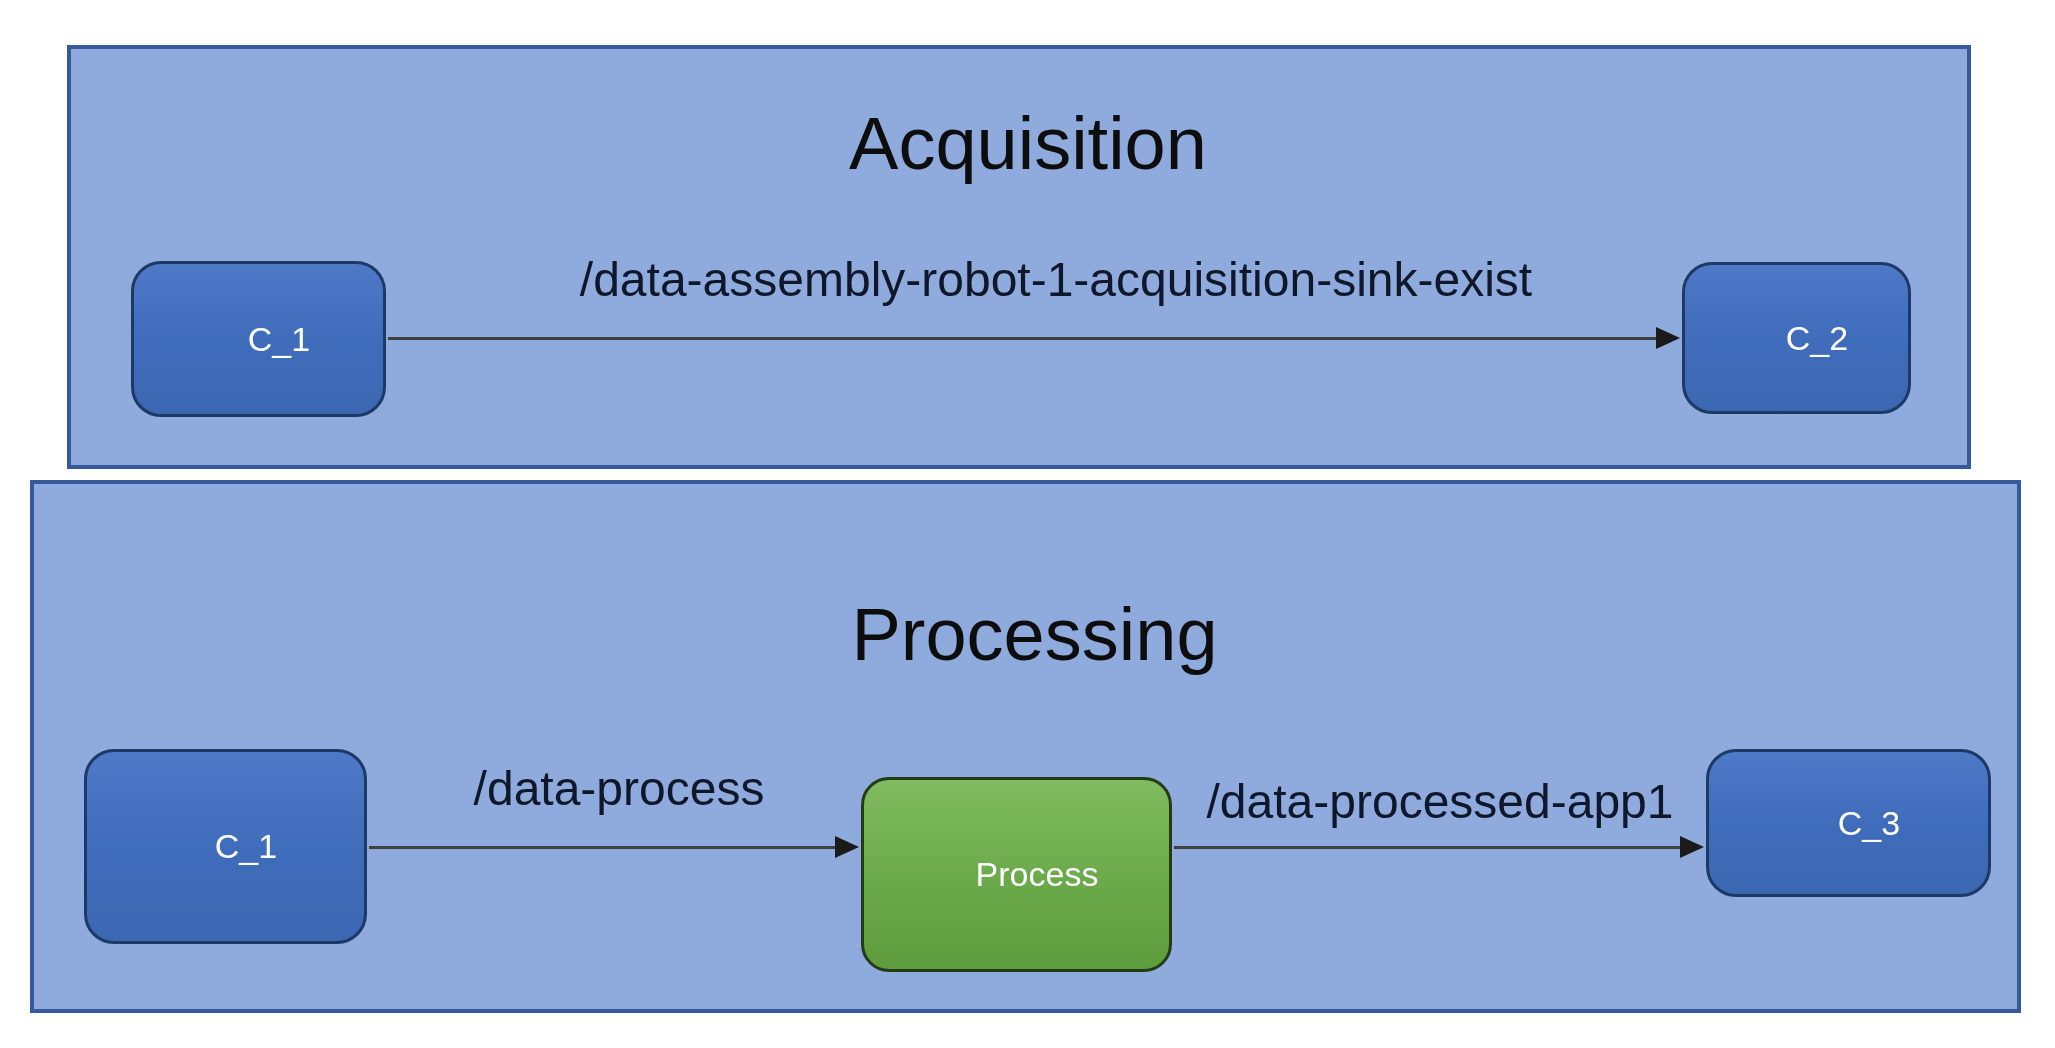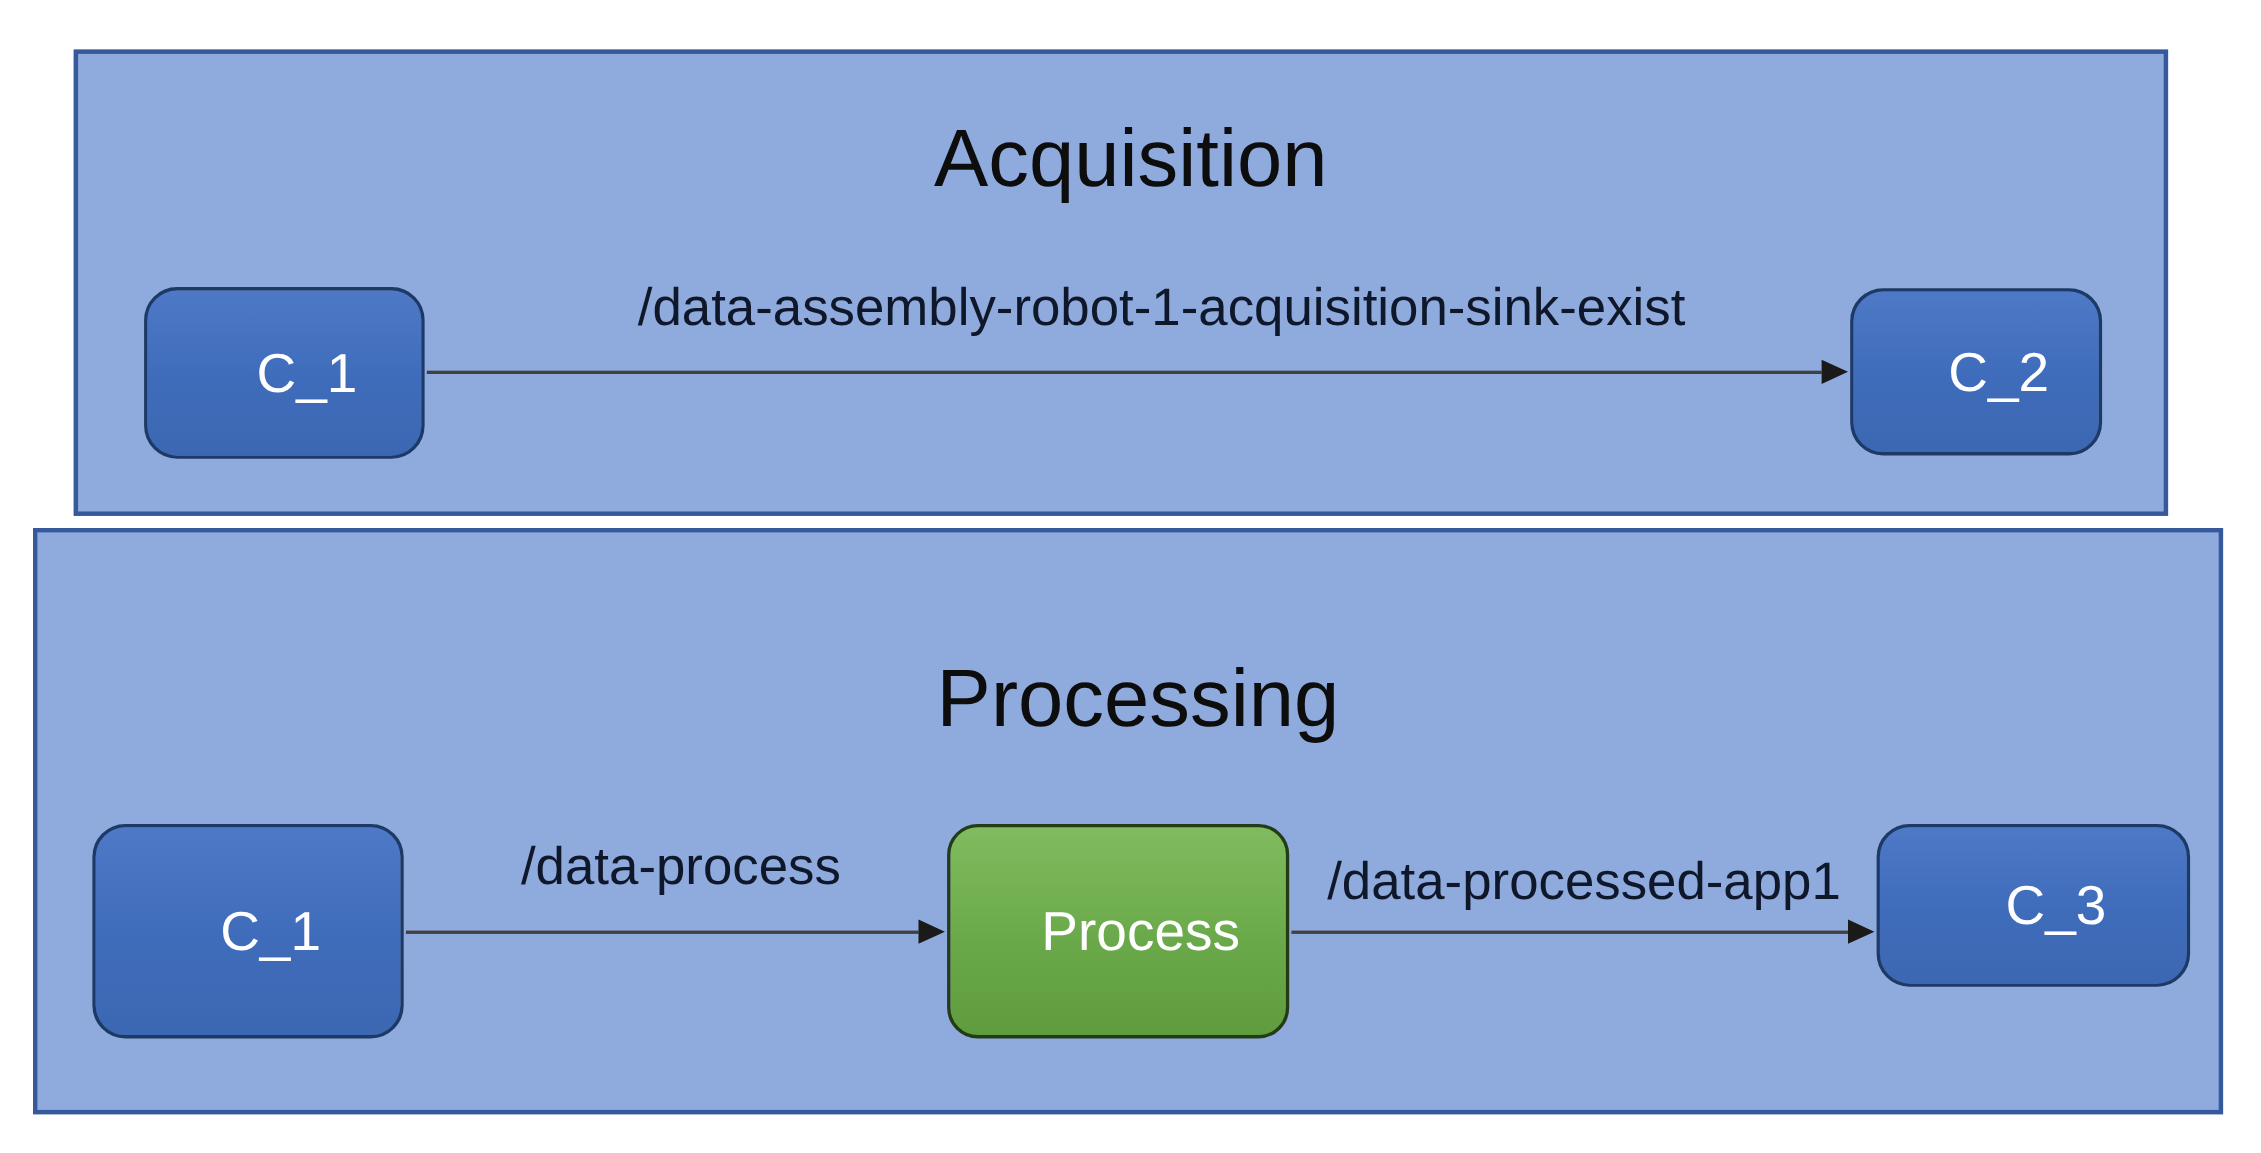--- a/index.html
+++ b/index.html
@@ -43,33 +43,34 @@
   .panel-acquisition .panel-title { top: 52px; }
   .panel-processing .panel-title { top: 108px; }
 
   .node {
     position: absolute;
     display: flex;
     align-items: center;
     justify-content: center;
     box-sizing: border-box;
     color: #ffffff;
-    font-size: 50px;
+    font-size: 34px;
     white-space: nowrap;
     padding-left: 41px;
   }
   .node-component {
     background: linear-gradient(180deg, #4d79c7 0%, #3f6cba 55%, #3c67b2 100%);
     border: 3px solid #1d3a66;
     border-radius: 30px;
   }
   .node-process {
     background: linear-gradient(180deg, #80bc5f 0%, #6aa94a 55%, #5f9c3e 100%);
     border: 3px solid #233c16;
     border-radius: 28px;
+    margin-top: 28px;
   }
 
   
   .acq-c1 { left: 60px;  top: 212px; width: 255px; height: 156px; }
   .acq-c2 { left: 1611px; top: 213px; width: 229px; height: 152px; }
 
   
   .proc-c1      { left: 50px;   top: 265px; width: 283px; height: 195px; }
   .proc-process { left: 827px;  top: 265px; width: 311px; height: 195px; }
   .proc-c3      { left: 1672px; top: 265px; width: 285px; height: 148px; }

